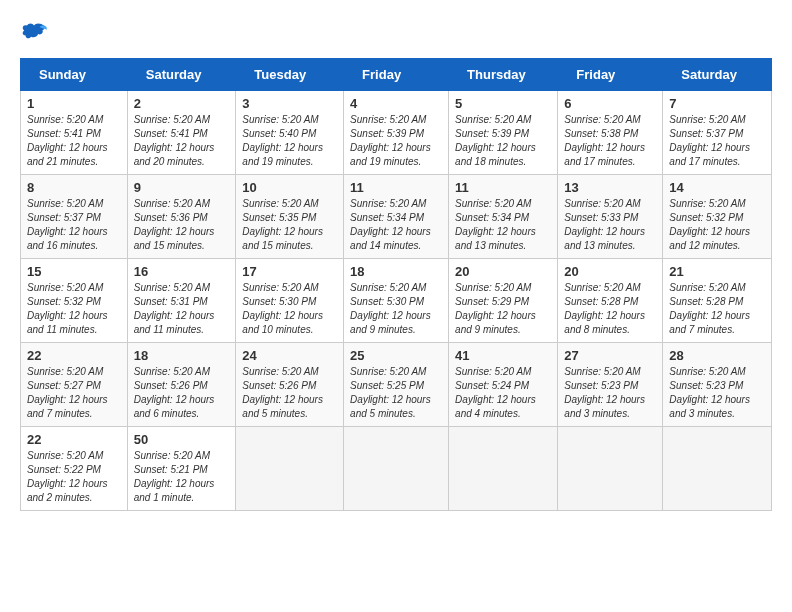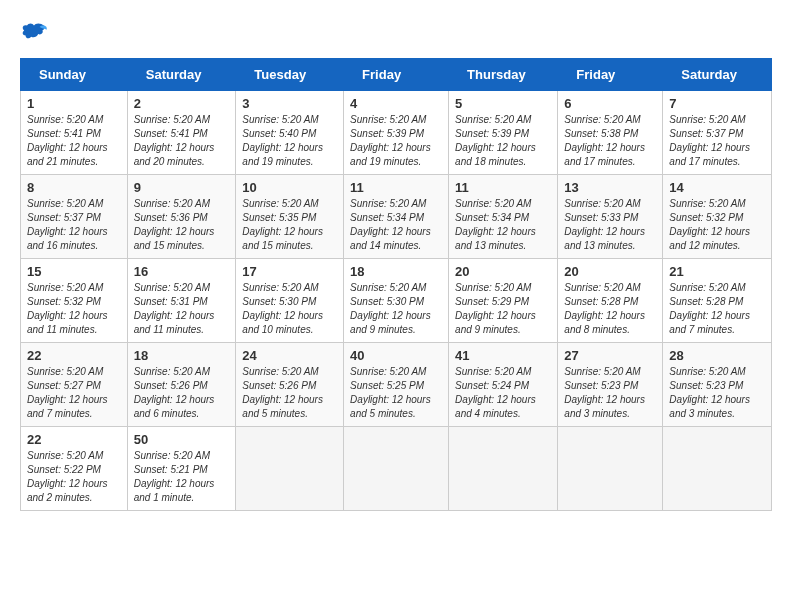--- a/index.html
+++ b/index.html
@@ -299,21 +299,21 @@
 and 6 minutes.</div>
         </td>
         <td>
           <span class="day-num">24</span>
           <div class="day-info" style="white-space: pre-line;">Sunrise: 5:20 AM
 Sunset: 5:26 PM
 Daylight: 12 hours
 and 5 minutes.</div>
         </td>
         <td>
-          <span class="day-num">40</span>
+          <span class="day-num">25</span>
           <div class="day-info" style="white-space: pre-line;">Sunrise: 5:20 AM
 Sunset: 5:25 PM
 Daylight: 12 hours
 and 5 minutes.</div>
         </td>
         <td>
           <span class="day-num">41</span>
           <div class="day-info" style="white-space: pre-line;">Sunrise: 5:20 AM
 Sunset: 5:24 PM
 Daylight: 12 hours

